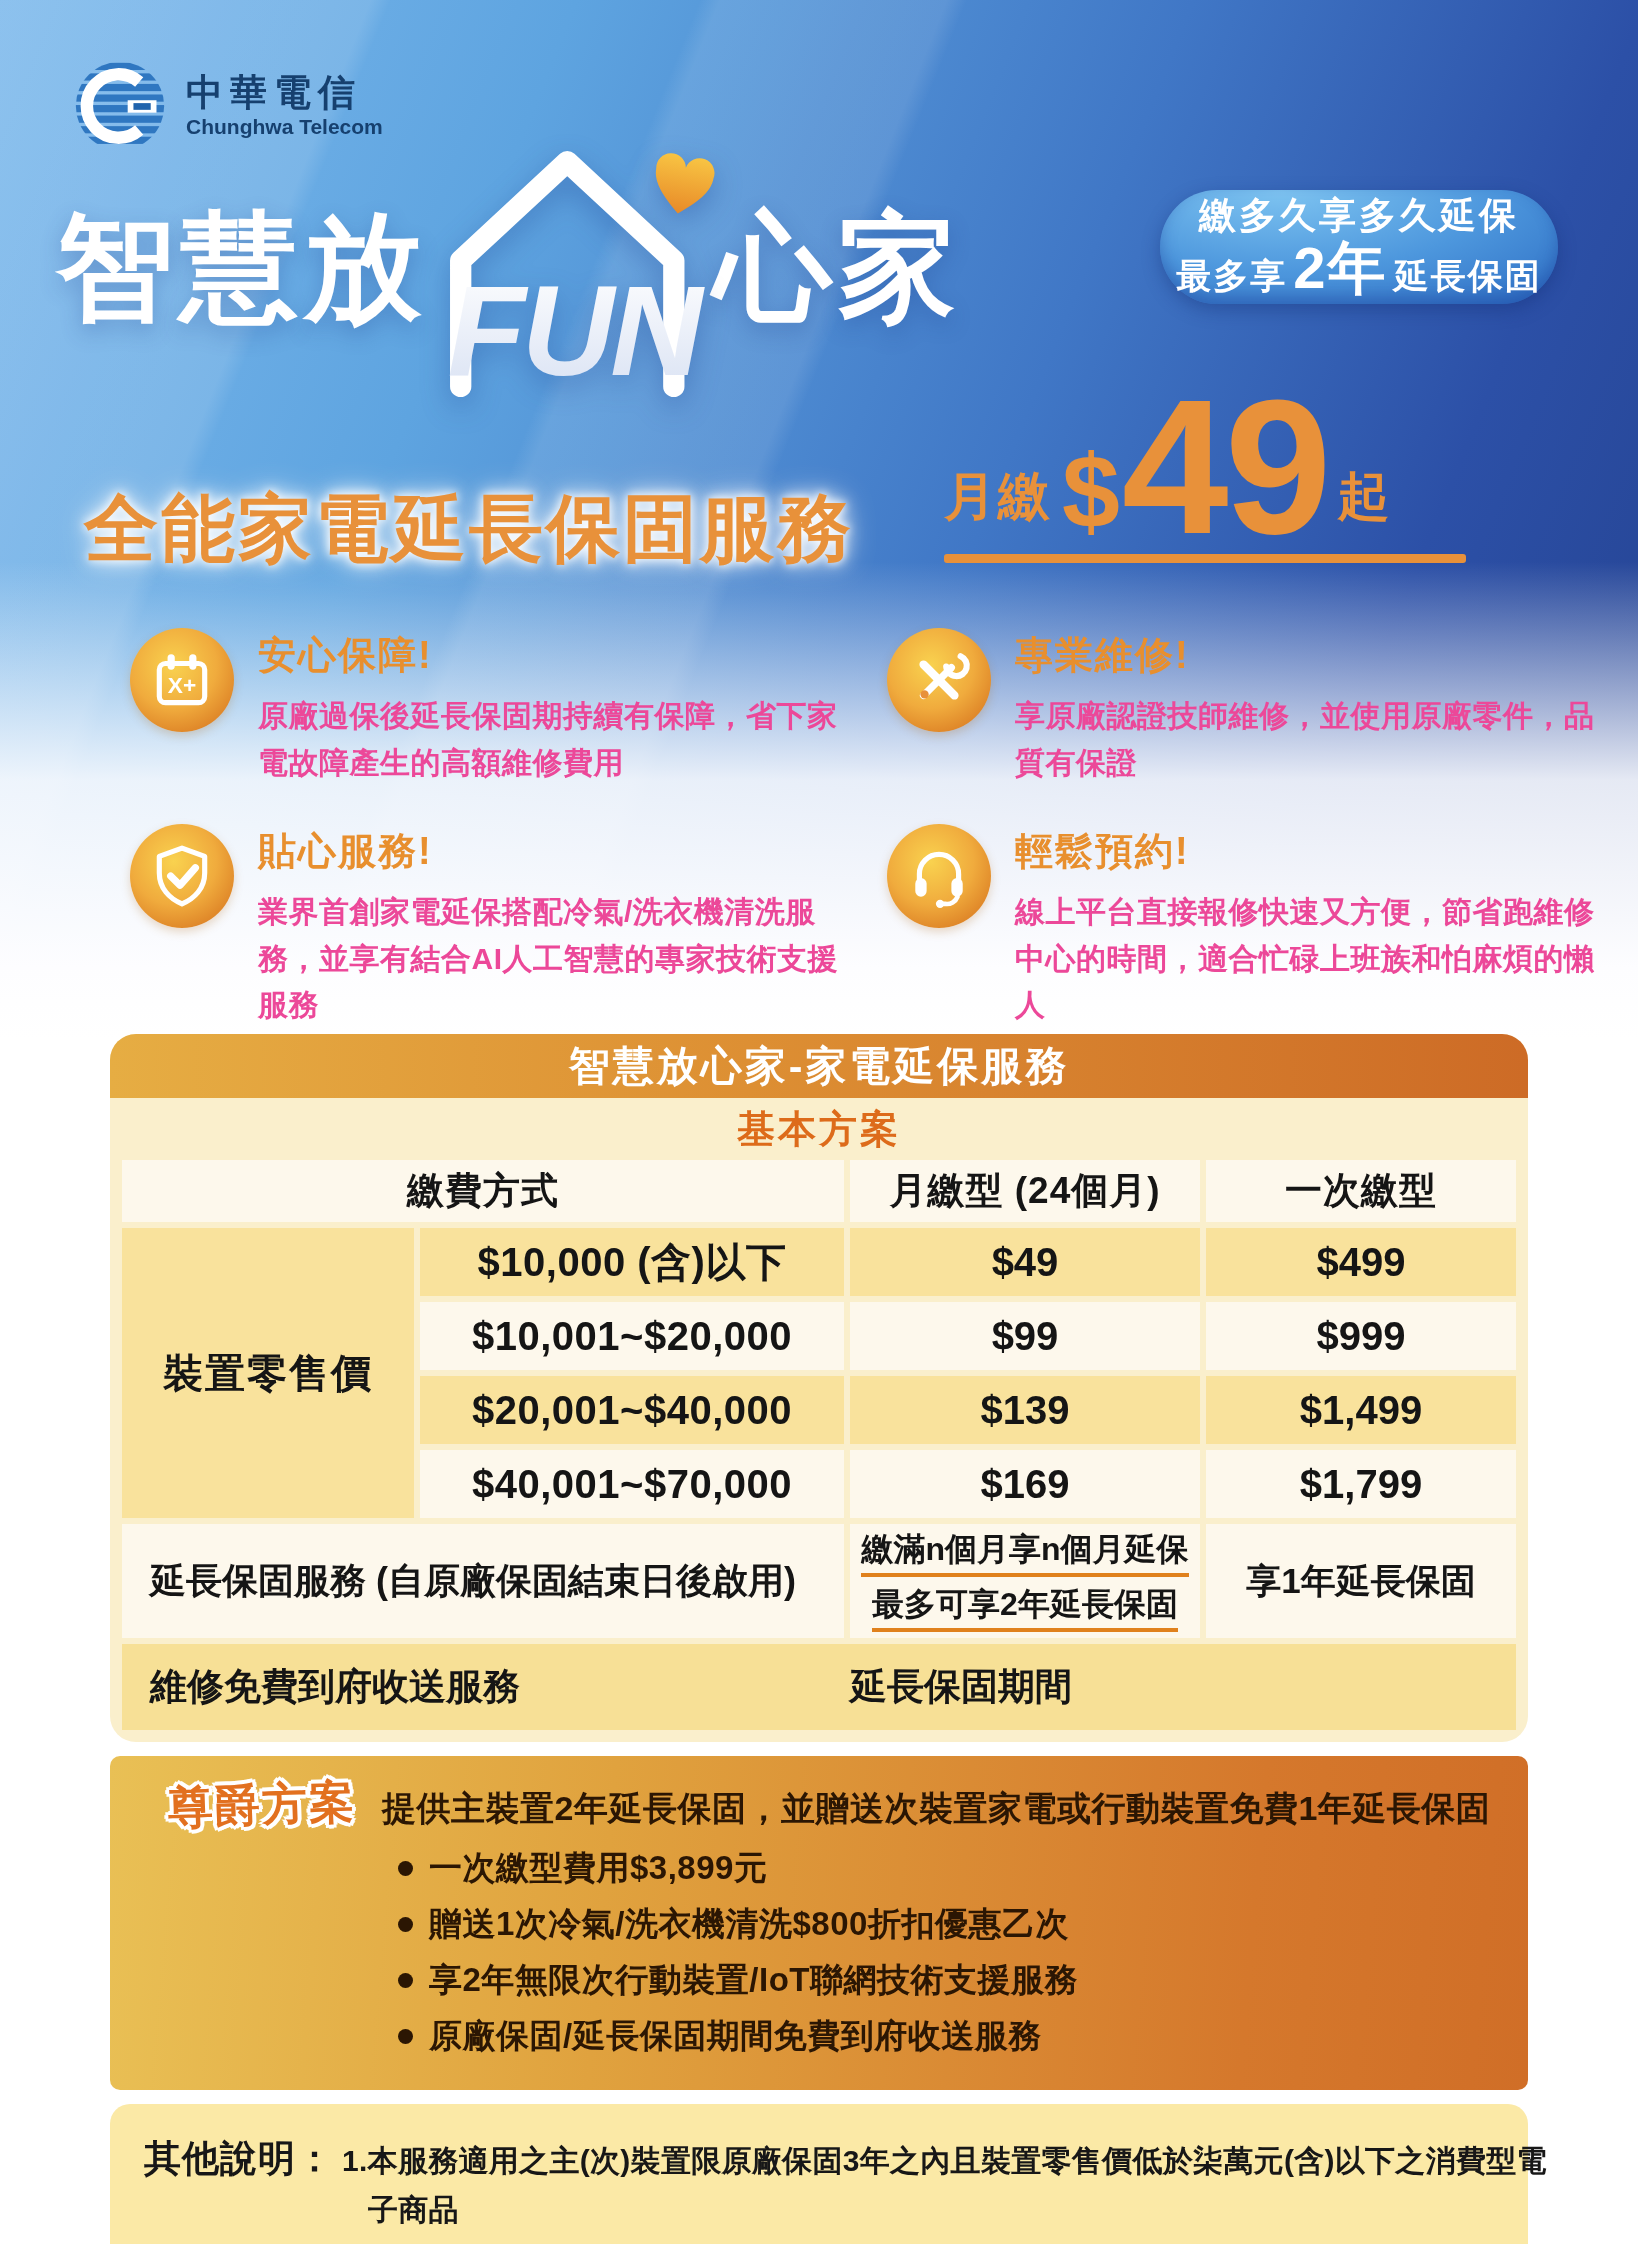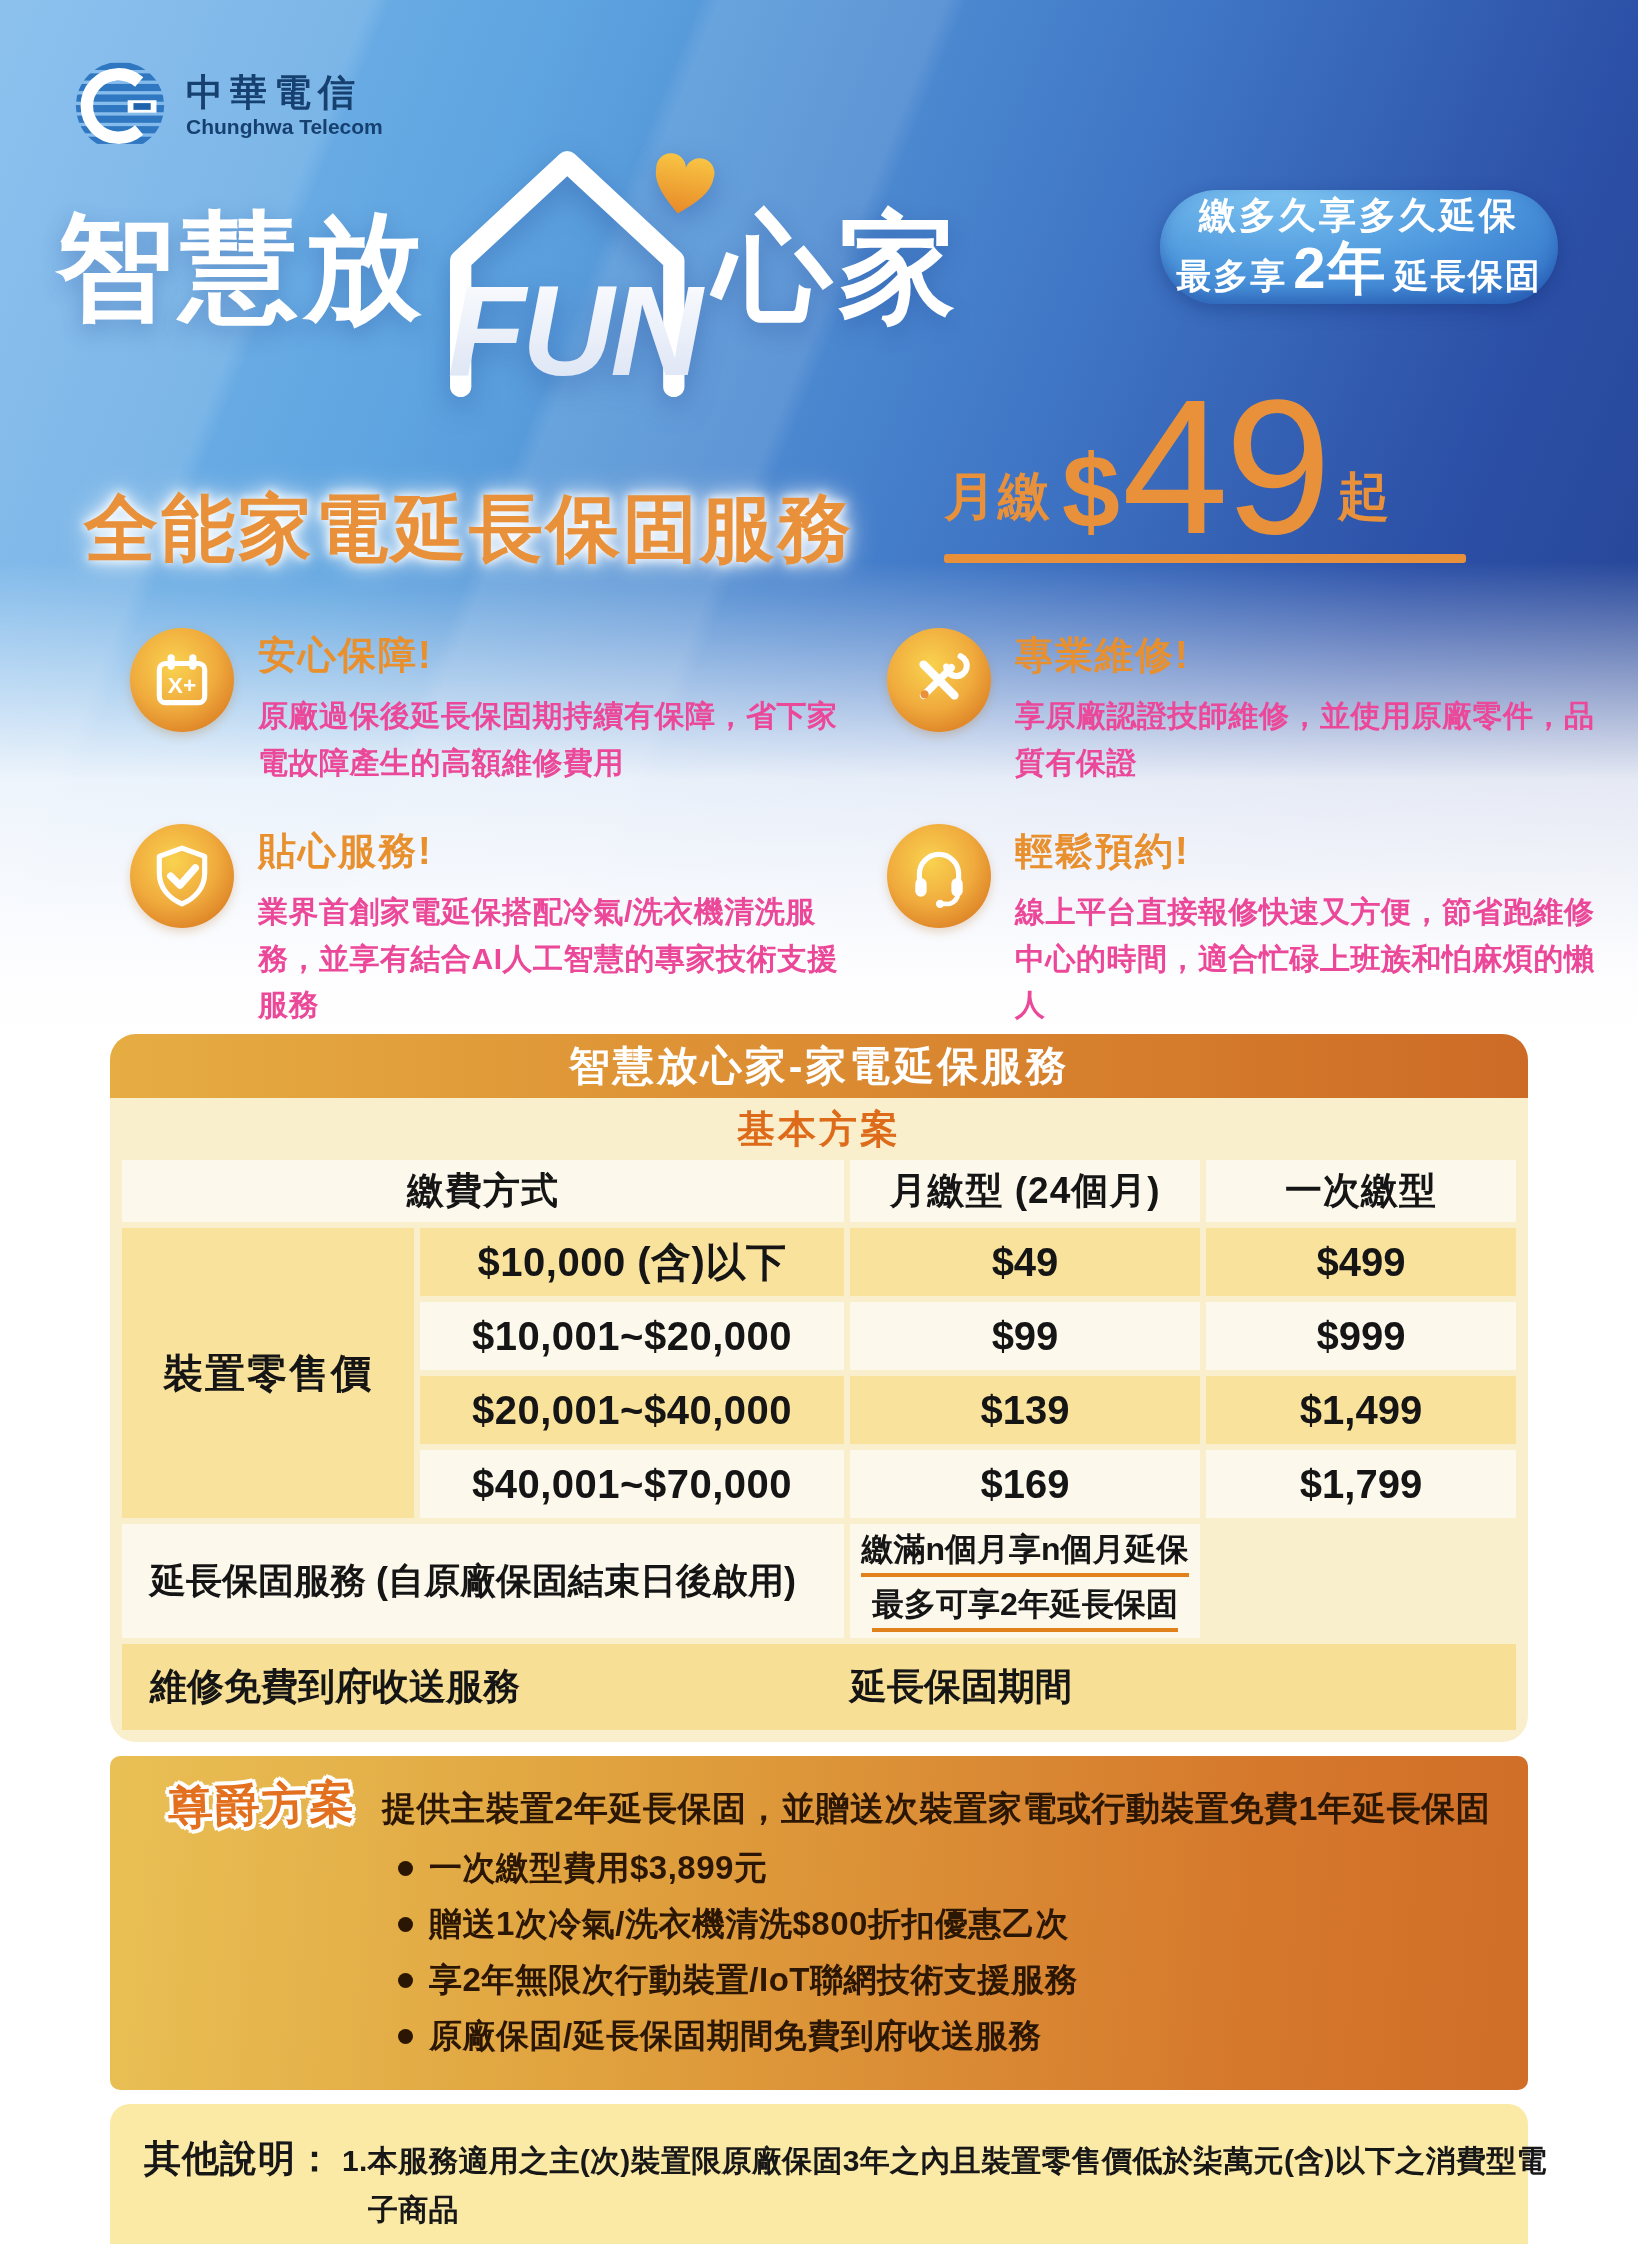--- a/index.html
+++ b/index.html
@@ -45,21 +45,21 @@
   .subtitle{
     position:absolute;left:84px;top:480px;font-size:74px;font-weight:900;color:#e8913a;
     letter-spacing:3px;white-space:nowrap;
     text-shadow:0 0 10px #fff,0 0 18px rgba(255,255,255,.95),0 0 30px rgba(255,255,255,.85);
   }
   
   .price{position:absolute;left:944px;top:392px;width:522px;}
   .price-line{display:flex;align-items:flex-end;color:#e8913a;justify-content:flex-start;}
   .price-prefix,.price-suffix{font-size:52px;font-weight:900;padding-bottom:10px;letter-spacing:2px;}
   .price-cur{font-size:104px;font-weight:800;line-height:.85;padding:0 2px 6px 10px;}
-  .price-val{font-size:192px;font-weight:400;line-height:.78;letter-spacing:-4px;padding-right:10px;}
+  .price-val{font-size:192px;font-weight:700;line-height:.78;letter-spacing:-4px;padding-right:10px;}
   .price-underline{height:9px;background:#e8913a;border-radius:3px;margin-top:12px;width:100%;}
   
   .features{
     position:absolute;left:130px;top:628px;width:1446px;
     display:grid;grid-template-columns:1fr 1fr;column-gap:44px;row-gap:38px;
   }
   .feature{display:flex;gap:24px;align-items:flex-start;}
   .f-icon{
     flex:0 0 104px;width:104px;height:104px;border-radius:50%;
     background:radial-gradient(circle at 42% 36%, #f9d24f 0%, #f0ab3d 48%, #dd8226 80%);
@@ -301,20 +301,21 @@
 
         <div class="cell bg-cream range" style="grid-column:2;grid-row:5;">$40,001~$70,000</div>
         <div class="cell bg-cream val" style="grid-column:3;grid-row:5;">$169</div>
         <div class="cell bg-cream val" style="grid-column:4;grid-row:5;">$1,799</div>
 
         <div class="cell bg-cream warranty-label">延長保固服務 (自原廠保固結束日後啟用)</div>
         <div class="cell bg-cream warranty-mon">
           <span class="uline">繳滿n個月享n個月延保</span>
           <span class="uline">最多可享2年延長保固</span>
         </div>
+        <div class="cell bg-cream warranty-one">享1年延長保固</div>
 
         <div class="cell bg-gold pickup">
           <span class="p-label">維修免費到府收送服務</span>
           <span class="p-val">延長保固期間</span>
         </div>
       </div>
     </div>
 
     <div class="premium">
       <div class="premium-top">

